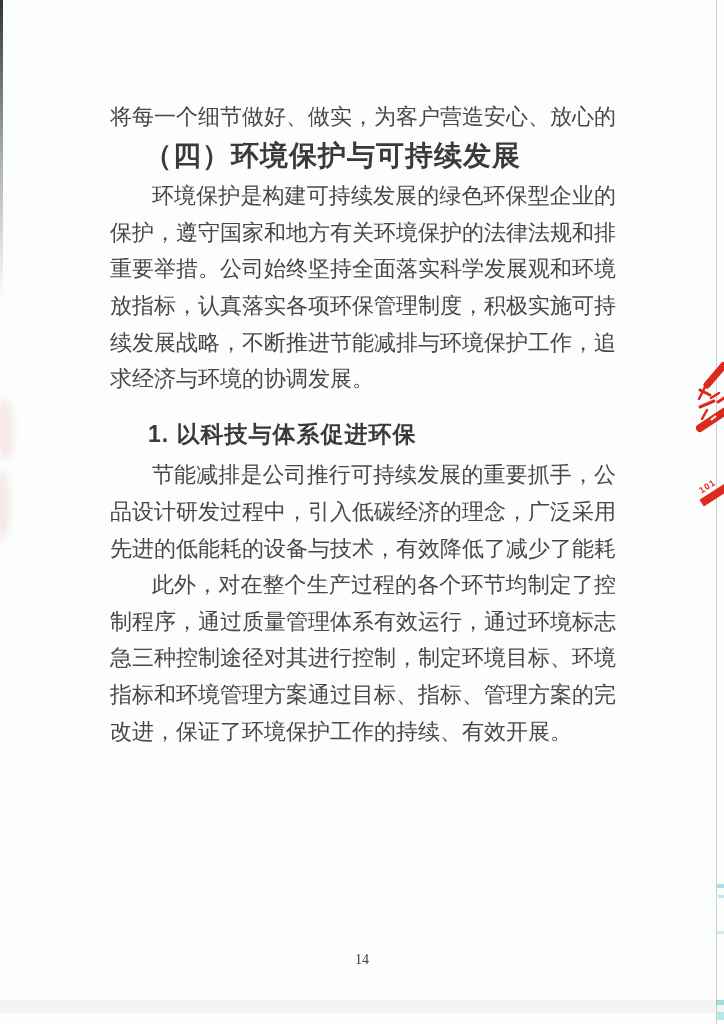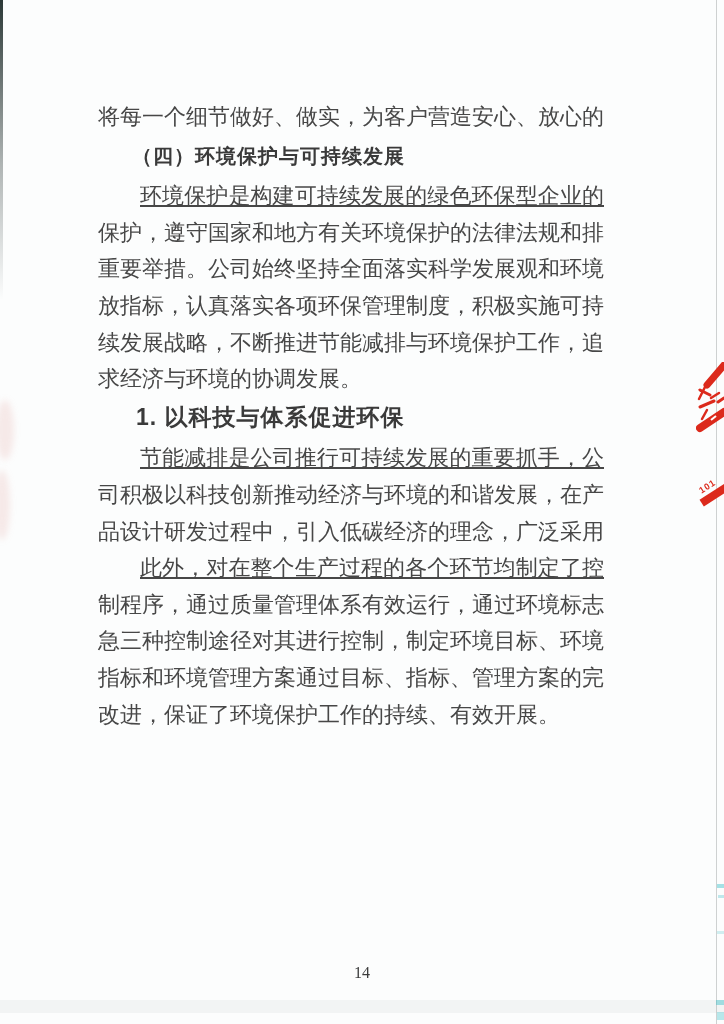--- a/index.html
+++ b/index.html
@@ -5,48 +5,47 @@
   html,body{margin:0;padding:0;}
   body{
     width:724px;height:1024px;position:relative;overflow:hidden;
     background:#fcfdfd;
     font-family:"Liberation Serif","DejaVu Serif",serif;
   }
   .page{position:absolute;inset:0;overflow:hidden;}
 
   
   .text-block{
-    position:absolute;left:98px;top:99px;width:506px;
+    position:absolute;left:110px;top:99px;width:506px;
     color:#474747;
   }
   .line{
     display:block;height:36.6px;line-height:36.6px;
     font-size:22px;letter-spacing:0;white-space:nowrap;
   }
   .line.fill{
     white-space:normal;
     text-align:justify;text-align-last:justify;
   }
-  .line.indent{text-indent:42px;text-decoration:underline;}
+  .line.indent{text-indent:42px;}
   .line.h2{
     font-family:Liberation Serif, serif;
-    font-weight:700;font-size:20px;color:#3a3a3a;
+    font-weight:700;font-size:28px;color:#3a3a3a;
     text-indent:34px;margin:2px 0 4px 0;letter-spacing:1px;
   }
   .line.h3{
     font-family:"Liberation Sans","DejaVu Sans",sans-serif;
     font-weight:700;font-size:23px;color:#3a3a3a;
-    text-indent:38px;margin:1px 0 5px 0;letter-spacing:1px;
+    text-indent:38px;margin:18px 0 5px 0;letter-spacing:1px;
   }
 
   .page-number{
     position:absolute;left:347px;top:952px;width:30px;
-    text-align:center;font-size:16px;color:#3c3c3c;
+    text-align:center;font-size:14px;color:#3c3c3c;
     font-family:"Liberation Serif","DejaVu Serif",serif;
-    margin-top:12px;
   }
 
   
   .edge-left{
     position:absolute;left:0;top:0;width:3px;height:300px;
     background:linear-gradient(to bottom, rgba(32,46,44,0.95), rgba(32,46,44,0.35) 55%, rgba(32,46,44,0));
   }
   .edge-right-line{
     position:absolute;left:716px;top:0;width:1px;height:1024px;
     background:rgba(150,155,155,0.45);
@@ -73,22 +72,22 @@
       <div class="line body fill">将每一个细节做好、做实，为客户营造安心、放心的</div>
       <div class="line h2">（四）环境保护与可持续发展</div>
       <div class="line body fill indent">环境保护是构建可持续发展的绿色环保型企业的</div>
       <div class="line body fill">保护，遵守国家和地方有关环境保护的法律法规和排</div>
       <div class="line body fill">重要举措。公司始终坚持全面落实科学发展观和环境</div>
       <div class="line body fill">放指标，认真落实各项环保管理制度，积极实施可持</div>
       <div class="line body fill">续发展战略，不断推进节能减排与环境保护工作，追</div>
       <div class="line body">求经济与环境的协调发展。</div>
       <div class="line h3">1. 以科技与体系促进环保</div>
       <div class="line body fill indent">节能减排是公司推行可持续发展的重要抓手，公</div>
-      <div class="line body fill">司积极以科技创新推动经济与环境的和谐发展，在产</div>
       <div class="line body fill">品设计研发过程中，引入低碳经济的理念，广泛采用</div>
+      <div class="line body fill">先进的低能耗的设备与技术，有效降低了减少了能耗</div>
       <div class="line body fill indent">此外，对在整个生产过程的各个环节均制定了控</div>
       <div class="line body fill">制程序，通过质量管理体系有效运行，通过环境标志</div>
       <div class="line body fill">急三种控制途径对其进行控制，制定环境目标、环境</div>
       <div class="line body fill">指标和环境管理方案通过目标、指标、管理方案的完</div>
       <div class="line body">改进，保证了环境保护工作的持续、有效开展。</div>
     </div>
 
   <div class="page-number">14</div>
 
   <div class="edge-left"></div>

